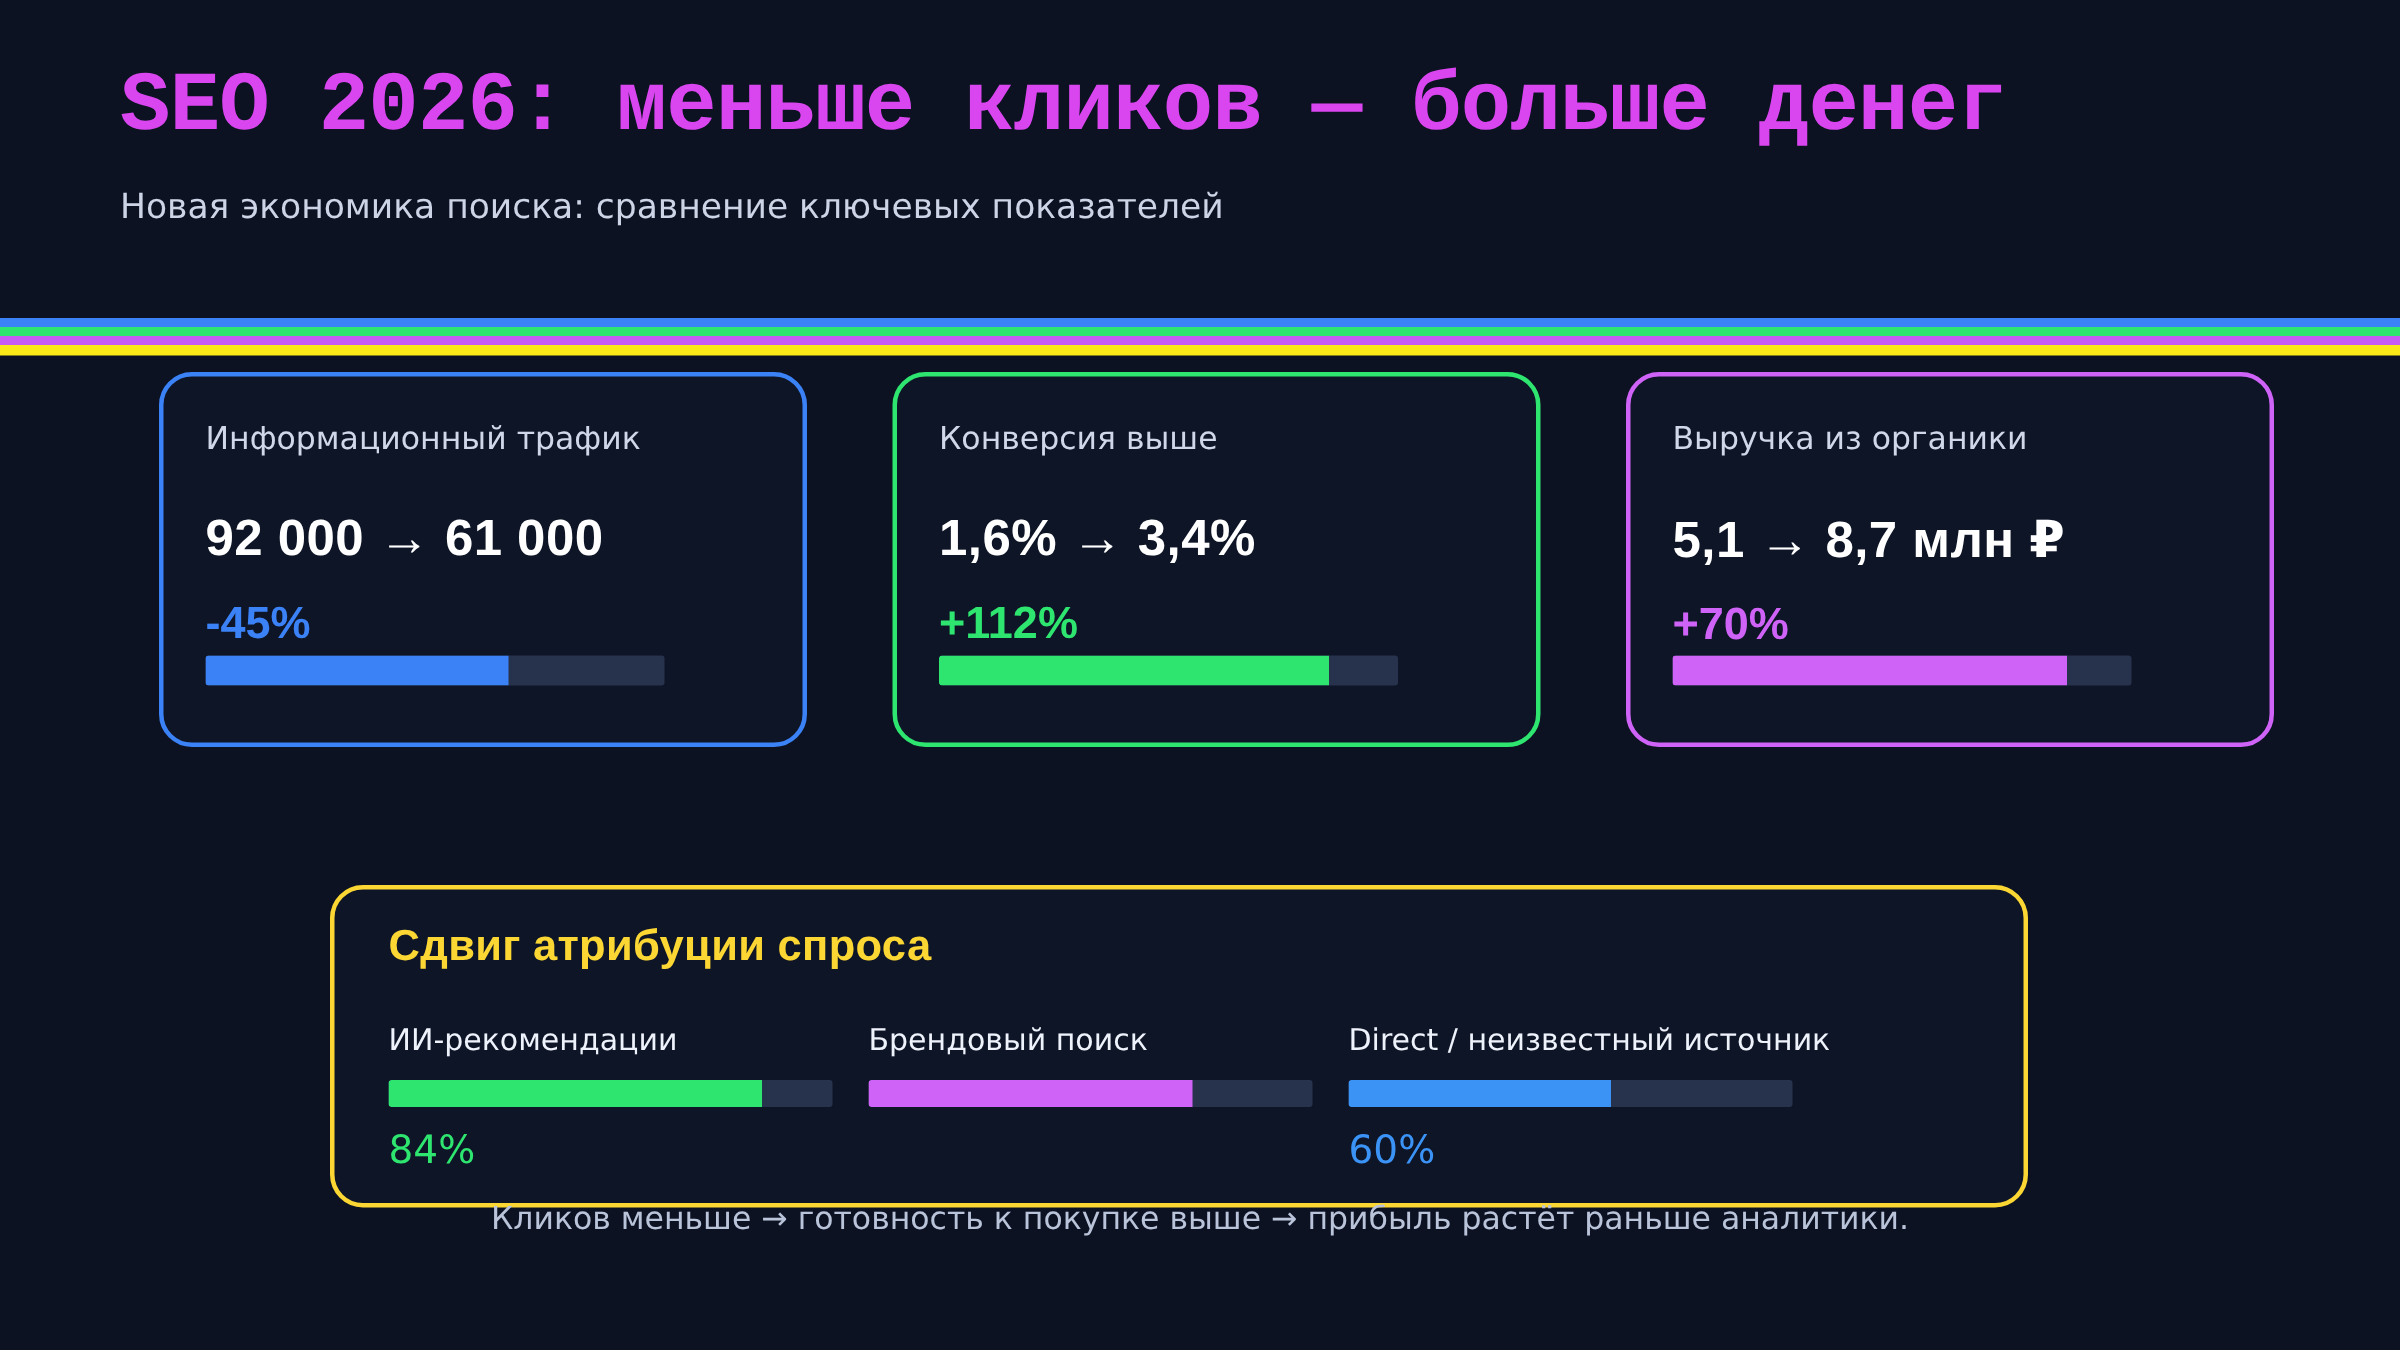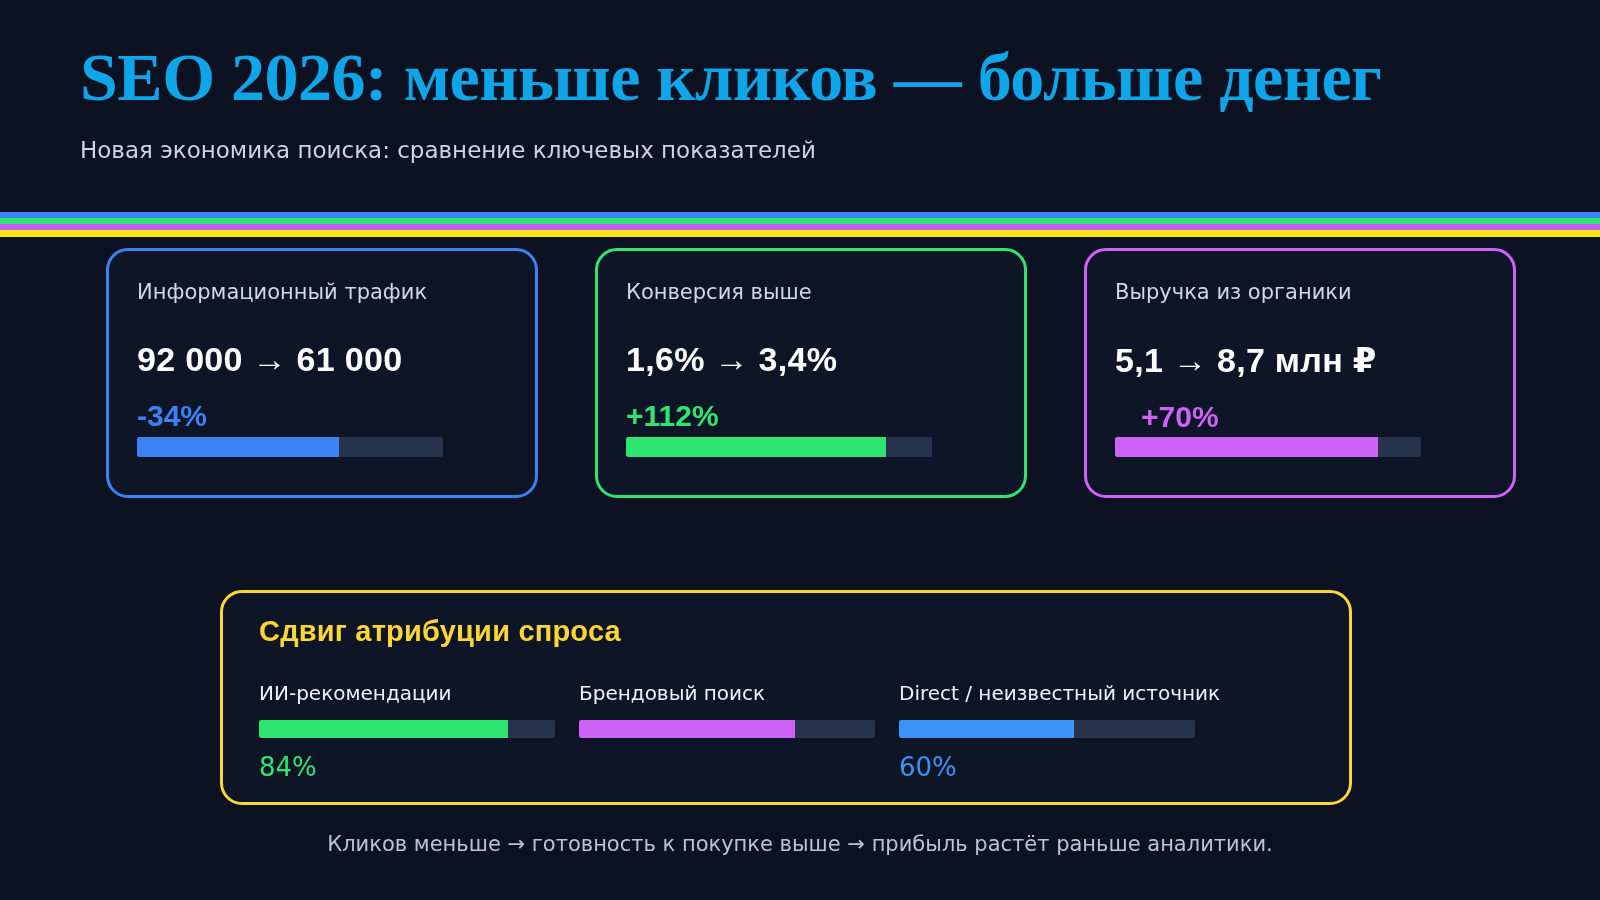--- a/index.html
+++ b/index.html
@@ -16,26 +16,26 @@
     position: relative;
   }
 
   
   .header {
     padding: 42px 0 0 80px;
     height: 212px;
     box-sizing: border-box;
   }
   .page-title {
-    font-family: Liberation Serif, serif;
-    font-size: 68px;
+    font-family: Liberation Mono, monospace;
+    font-size: 56px;
     font-weight: 700;
     letter-spacing: -0.5px;
     line-height: 1.05;
-    color: #0ea5e9;
+    color: #d946ef;
     margin: 0;
     white-space: nowrap;
   }
   .page-subtitle {
     font-size: 23px;
     font-weight: 400;
     color: #ccd4e6;
     margin: 24px 0 0 0;
     white-space: nowrap;
   }
@@ -160,21 +160,21 @@
   }
   .attr-value {
     font-size: 26px;
     font-weight: 400;
     margin: 14px 0 0 0;
   }
 
   
   .footer-note {
     position: absolute;
-    top: 832px;
+    top: 800px;
     left: 0;
     width: 1600px;
     text-align: center;
     font-size: 21px;
     color: #b9c3d9;
     white-space: nowrap;
   }
 </style>
 </head>
 <body>
@@ -189,39 +189,39 @@
   <div class="stripe" style="background: rgb(46, 229, 111);"></div>
   <div class="stripe" style="background: rgb(199, 92, 245);"></div>
   <div class="stripe" style="background: rgb(251, 232, 23);"></div>
 </div>
 
 <div class="cards-row">
 
   <div class="metric-card" style="border-color: rgb(59, 130, 246);">
     <p class="card-label">Информационный трафик</p>
     <p class="card-value">92 000 → 61 000</p>
-    <p class="card-delta" style="color: rgb(59, 130, 246);">-34%</p>
+    <p class="card-delta" style="color: rgb(59, 130, 246);">-45%</p>
     <div class="bar-track" style="background: rgb(39, 51, 76);">
       <div class="bar-fill" style="background: rgb(59, 130, 246); width: 66%;"></div>
     </div>
   </div>
 
   <div class="metric-card" style="border-color: rgb(46, 229, 111);">
     <p class="card-label">Конверсия выше</p>
     <p class="card-value">1,6% → 3,4%</p>
     <p class="card-delta" style="color: rgb(46, 229, 111);">+112%</p>
     <div class="bar-track" style="background: rgb(39, 51, 76);">
       <div class="bar-fill" style="background: rgb(46, 229, 111); width: 85%;"></div>
     </div>
   </div>
 
   <div class="metric-card" style="border-color: rgb(207, 99, 247);">
     <p class="card-label">Выручка из органики</p>
     <p class="card-value">5,1 → 8,7 млн ₽</p>
-    <p class="card-delta" style="color: rgb(207, 99, 247); margin-left: 26px;">+70%</p>
+    <p class="card-delta" style="color: rgb(207, 99, 247);">+70%</p>
     <div class="bar-track" style="background: rgb(39, 51, 76);">
       <div class="bar-fill" style="background: rgb(207, 99, 247); width: 86%;"></div>
     </div>
   </div>
 
 </div>
 
 <div class="attr-panel" style="border-color: rgb(252, 215, 52);">
   <p class="attr-title" style="color: rgb(252, 215, 52);">Сдвиг атрибуции спроса</p>
   <div class="attr-items">

